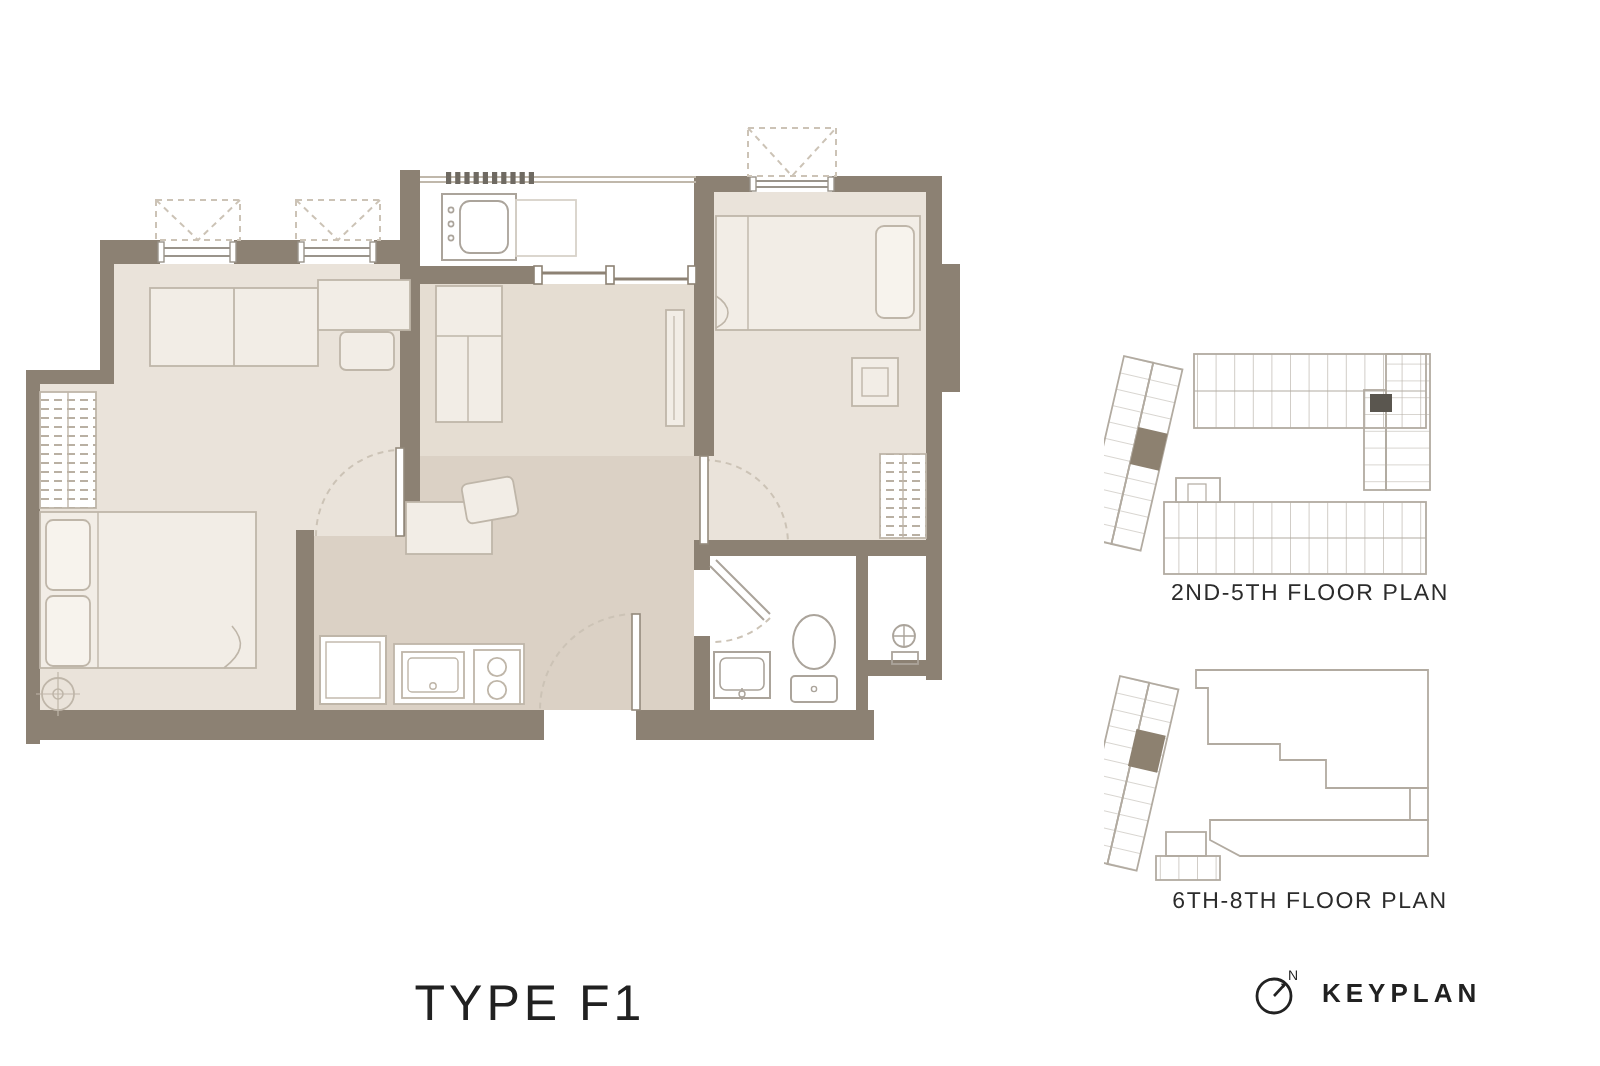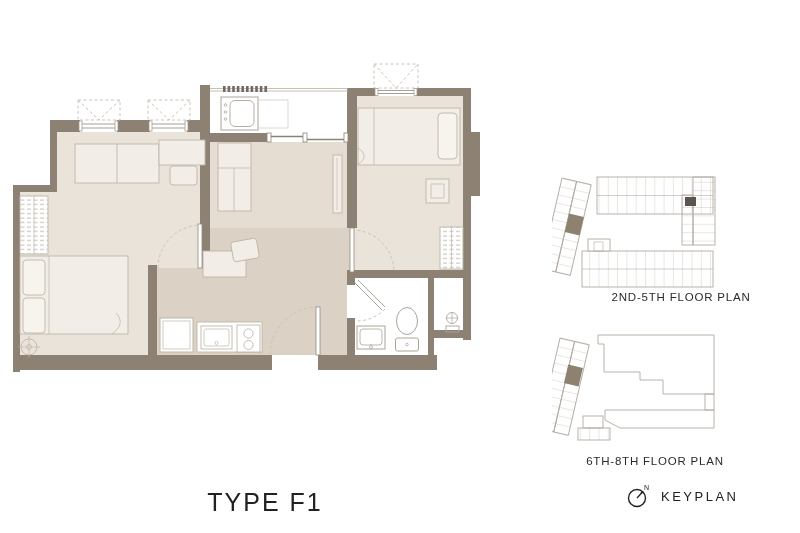--- a/index.html
+++ b/index.html
@@ -8,24 +8,24 @@
     --dash-line:#ccc3b6; --keyplan-line:#b2aba1; --highlight-unit:#8d8170; --text:#212121;
   }
   html,body{margin:0;padding:0;}
   body{background:#888;font-family:"Liberation Sans",sans-serif;}
   .canvas{position:relative;width:800px;height:533px;background:#ffffff;overflow:hidden;margin:0 auto;}
   .abs{position:absolute;}
   .plan-title{left:155px;top:452px;width:220px;text-align:center;color:var(--text);margin-top:36px;}
   .plan-title .type{font-size:25px;font-weight:500;letter-spacing:2px;}
   .plan-title .area{font-size:15px;font-weight:400;letter-spacing:1.2px;margin-top:5px;}
   .kp-label{width:210px;text-align:center;font-size:11.5px;font-weight:500;letter-spacing:.8px;color:#2b2b2b;}
-  .kp1-label{left:576px;top:291px;}
-  .kp2-label{left:550px;top:455px;}
+  .kp1-label{left:550px;top:291px;}
+  .kp2-label{left:550px;top:445px;}
   .keyplan-row{left:626px;top:482px;display:flex;align-items:center;gap:9px;color:var(--text);}
-  .keyplan-row .word{font-size:13px;font-weight:400;letter-spacing:2.5px;}
+  .keyplan-row .word{font-size:13px;font-weight:700;letter-spacing:2.5px;}
   svg{display:block;}
 </style>
 </head>
 <body>
 
 <div class="canvas">
 
   <svg class="abs" style="left:0;top:0" width="500" height="400" viewBox="0 0 500 400">
     <defs>
       <pattern id="hatch" width="13" height="4.5" patternUnits="userSpaceOnUse">

